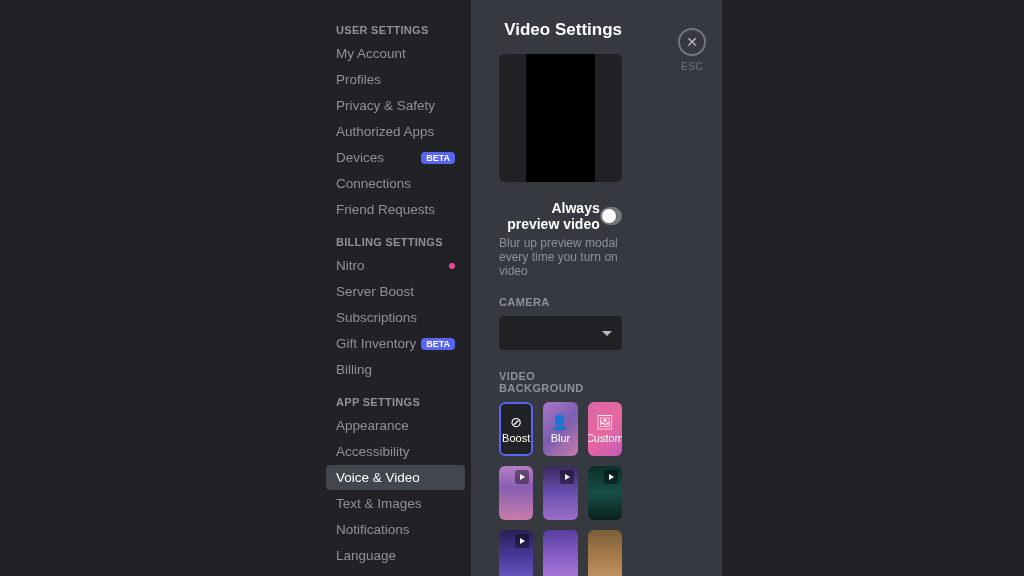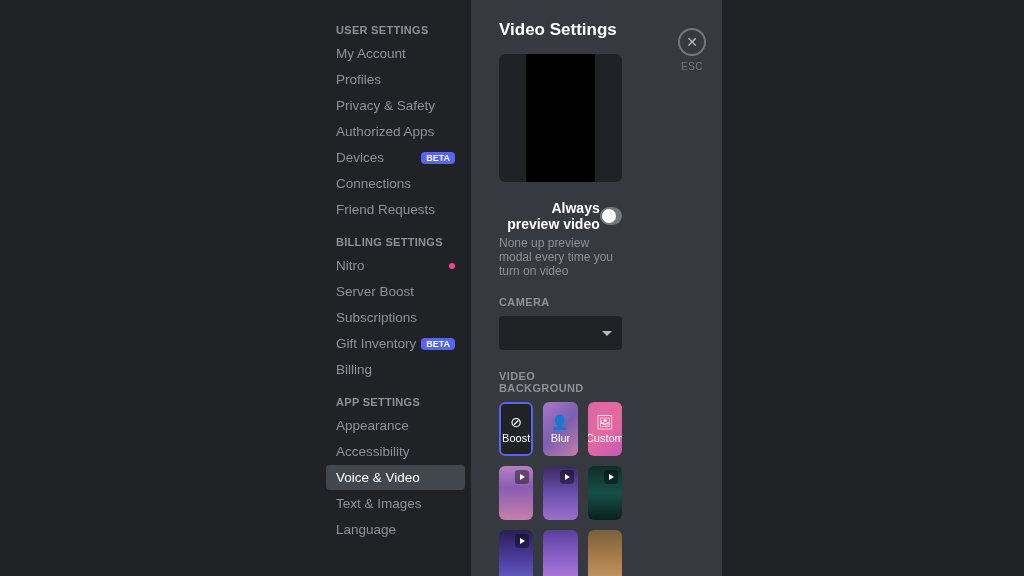--- a/index.html
+++ b/index.html
@@ -82,20 +82,21 @@
     position:relative;
   }
   .main::-webkit-scrollbar{width:8px;}
   .main::-webkit-scrollbar-thumb{background:#202225;border-radius:4px;}
 
   .page-title{
     font-size:17px;
     font-weight:600;
     color:var(--text-white);
     margin:0 0 14px;
+    text-align:right;
   }
   .video-preview{
     width:100%;
     height:128px;
     background:#202225;
     border-radius:6px;
     display:flex;
     justify-content:center;
     margin-bottom:18px;
   }
@@ -286,38 +287,41 @@
       <div class="nav-item">
         <span>Accessibility</span>
       </div>
       <div class="nav-item selected">
         <span>Voice &amp; Video</span>
       </div>
       <div class="nav-item">
         <span>Text &amp; Images</span>
       </div>
       <div class="nav-item">
+        <span>Notifications</span>
+      </div>
+      <div class="nav-item">
         <span>Language</span>
       </div>
     </nav>
 
   <main class="main">
     <h2 class="page-title">Video Settings</h2>
 
     <div class="video-preview">
       <div class="video-inner"></div>
     </div>
 
     <div class="toggle-row">
       <span class="toggle-label">Always preview video</span>
       <div class="switch">
           <span class="x">✕</span>
         </div>
     </div>
-    <div class="toggle-desc">None up preview modal every time you turn on video</div>
+    <div class="toggle-desc">Blur up preview modal every time you turn on video</div>
 
     <div class="field-label">CAMERA</div>
     <div class="select">
       <span></span>
       <span class="chev"></span>
     </div>
 
     <div class="field-label">VIDEO BACKGROUND</div>
     <div class="bg-grid">
 

